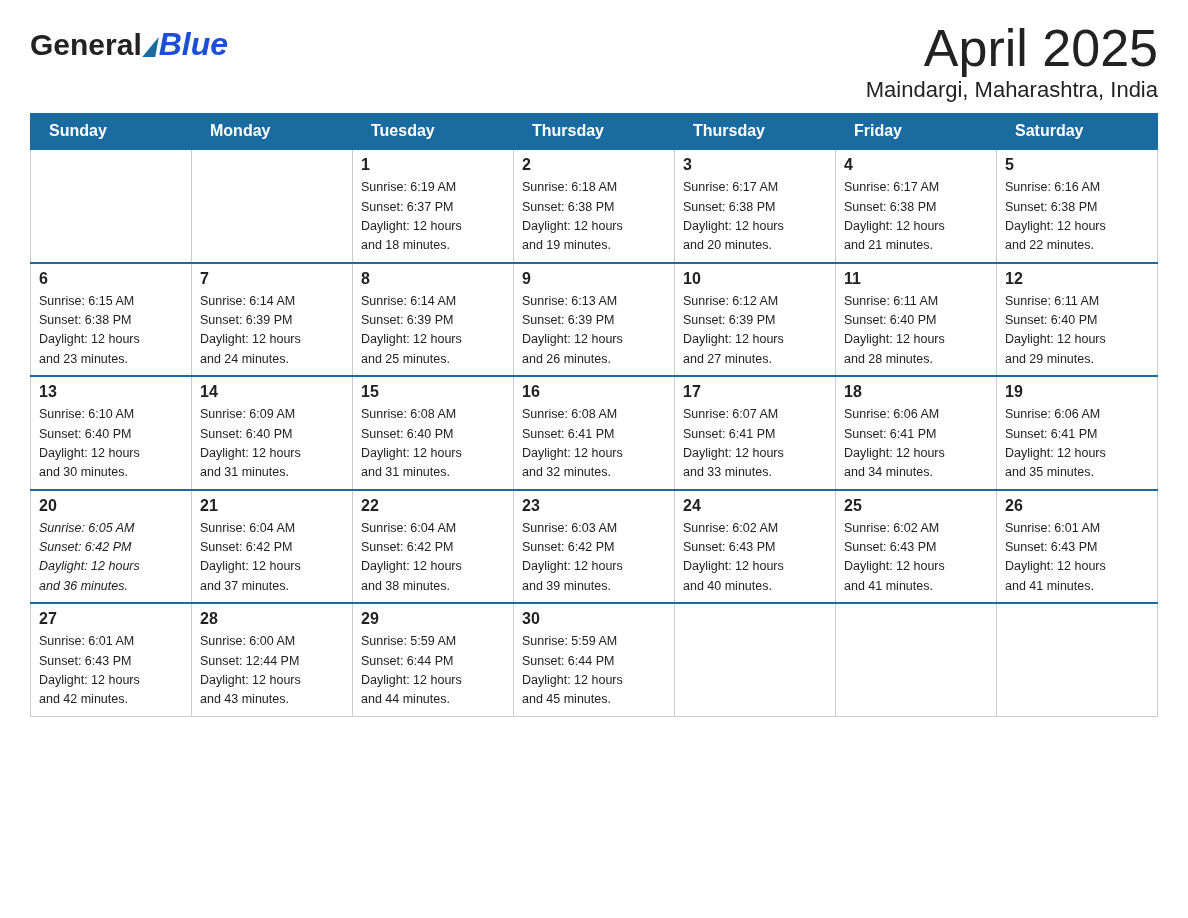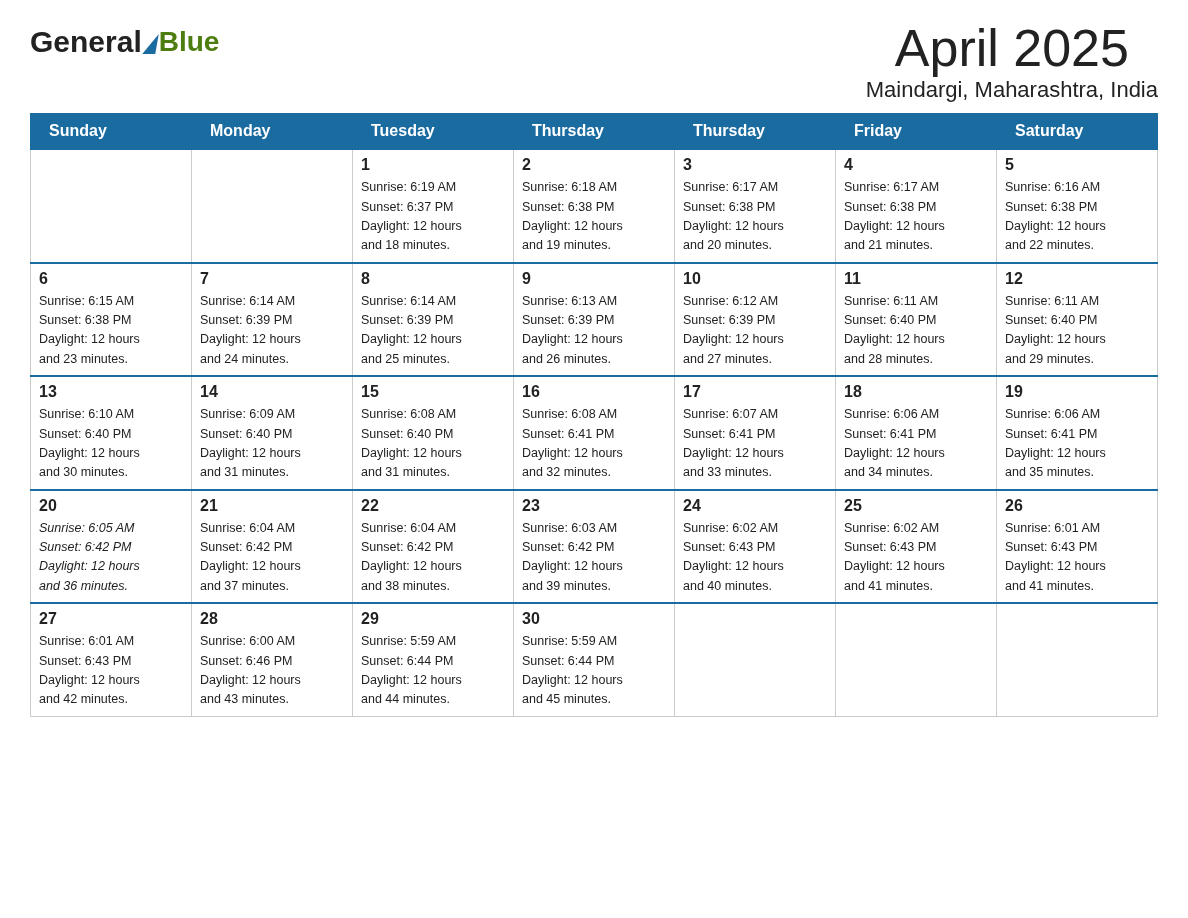--- a/index.html
+++ b/index.html
@@ -16,21 +16,21 @@
       justify-content: space-between;
       align-items: flex-start;
       margin-bottom: 10px;
     }
     .logo {
       display: flex;
       align-items: center;
       margin-top: 6px;
     }
     .title-block {
-      text-align: center;
+      text-align: right;
     }
     .calendar-title {
       font-size: 52px;
       font-weight: normal;
       color: #222;
       line-height: 1.1;
     }
     .calendar-subtitle {
       font-size: 22px;
       color: #222;
@@ -75,21 +75,21 @@
     tr.week-row td {
       height: 110px;
     }
   </style>
 </head>
 <body>
 
 <div class="header">
   <div class="logo">
     <span style="font-size:30px;font-weight:bold;color:#222;line-height:1;">General<span style="display:inline-block;width:0;height:0;border-left:13px solid transparent;border-right:0px solid transparent;border-bottom:20px solid #1a6ba0;margin:0 2px 0 2px;vertical-align:middle;transform:skewX(-10deg);"></span></span>
-      <span style="font-size:28px;font-weight:bold;color:#4d7c0f;">Blue</span>
+      <span style="font-size:32px;font-weight:bold;color:#1d4ed8;font-style:italic;">Blue</span>
   </div>
   <div class="title-block">
     <div class="calendar-title">April 2025</div>
     <div class="calendar-subtitle">Maindargi, Maharashtra, India</div>
   </div>
 </div>
 
 <table class="calendar-table">
   <thead>
     <tr>
@@ -299,21 +299,21 @@
         <td>
           <div class="cell-day">27</div>
           <div class="cell-info" style="white-space: pre-line;">Sunrise: 6:01 AM
 Sunset: 6:43 PM
 Daylight: 12 hours
 and 42 minutes.</div>
         </td>
         <td>
           <div class="cell-day">28</div>
           <div class="cell-info" style="white-space: pre-line;">Sunrise: 6:00 AM
-Sunset: 6:46 PM
+Sunset: 12:44 PM
 Daylight: 12 hours
 and 43 minutes.</div>
         </td>
         <td>
           <div class="cell-day">29</div>
           <div class="cell-info" style="white-space: pre-line;">Sunrise: 5:59 AM
 Sunset: 6:44 PM
 Daylight: 12 hours
 and 44 minutes.</div>
         </td>

